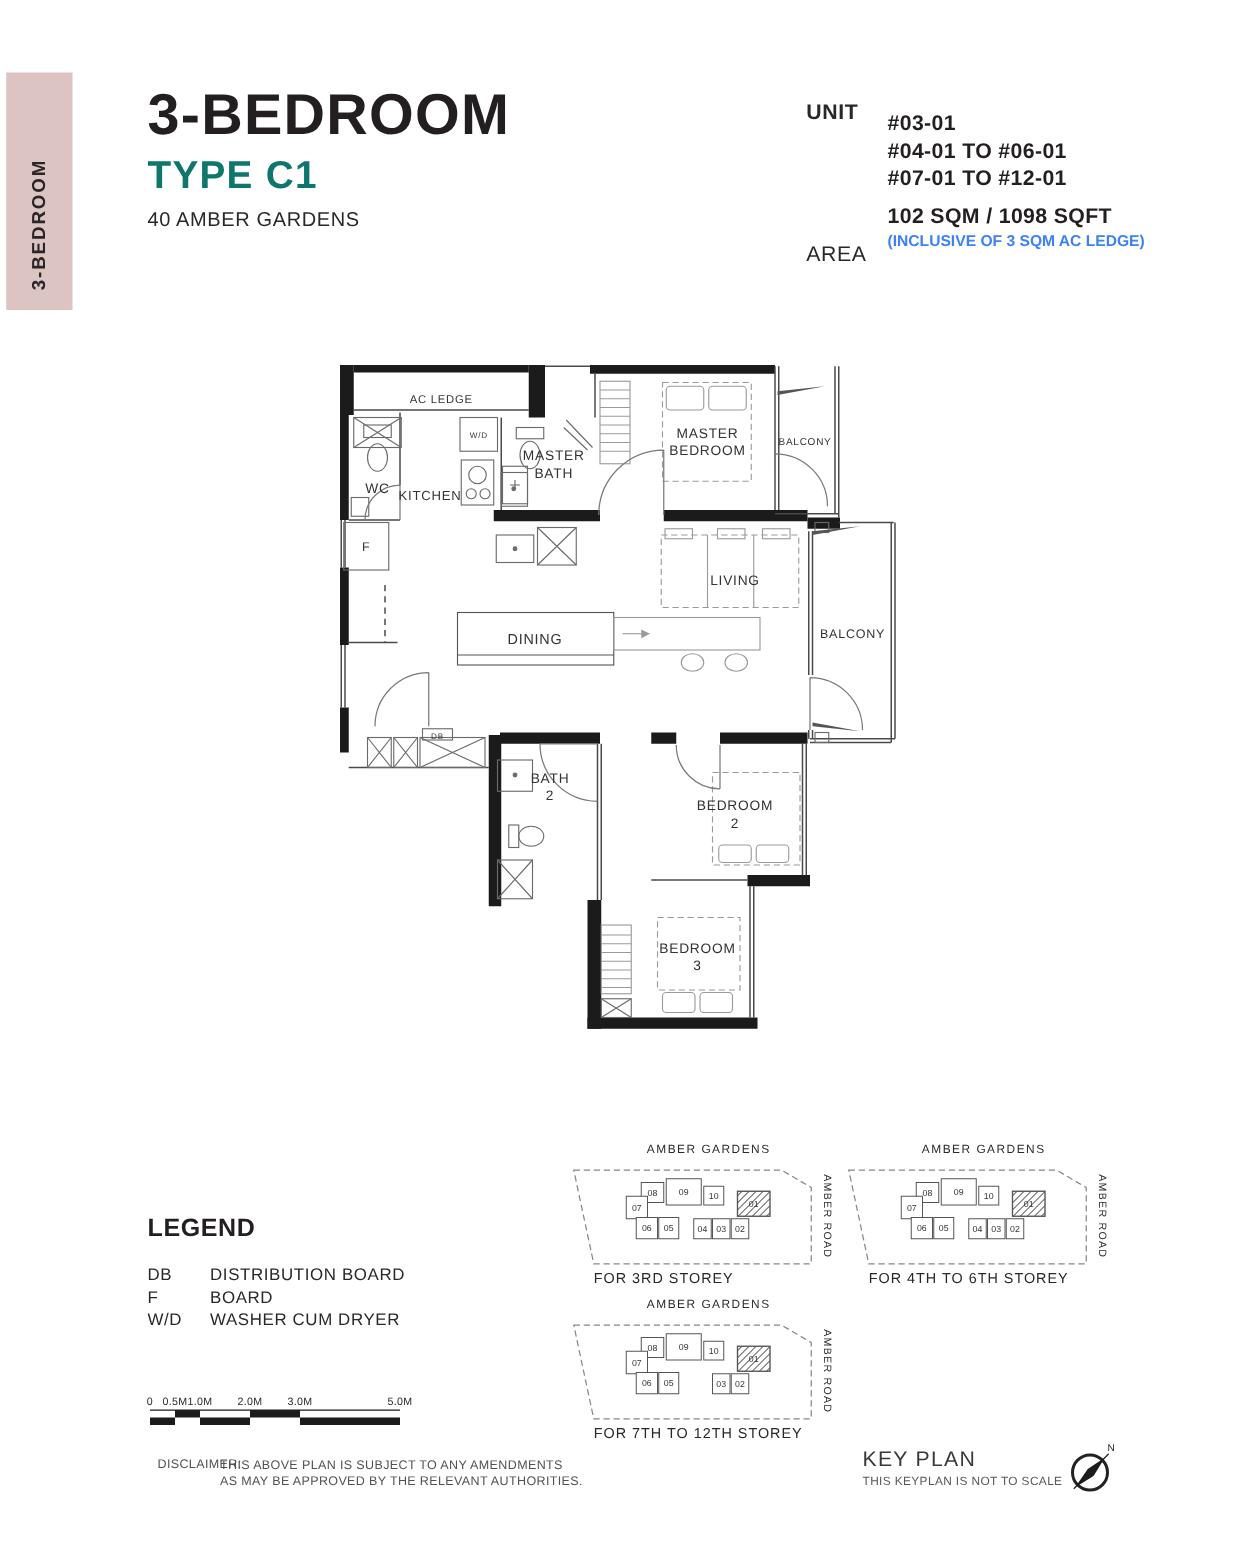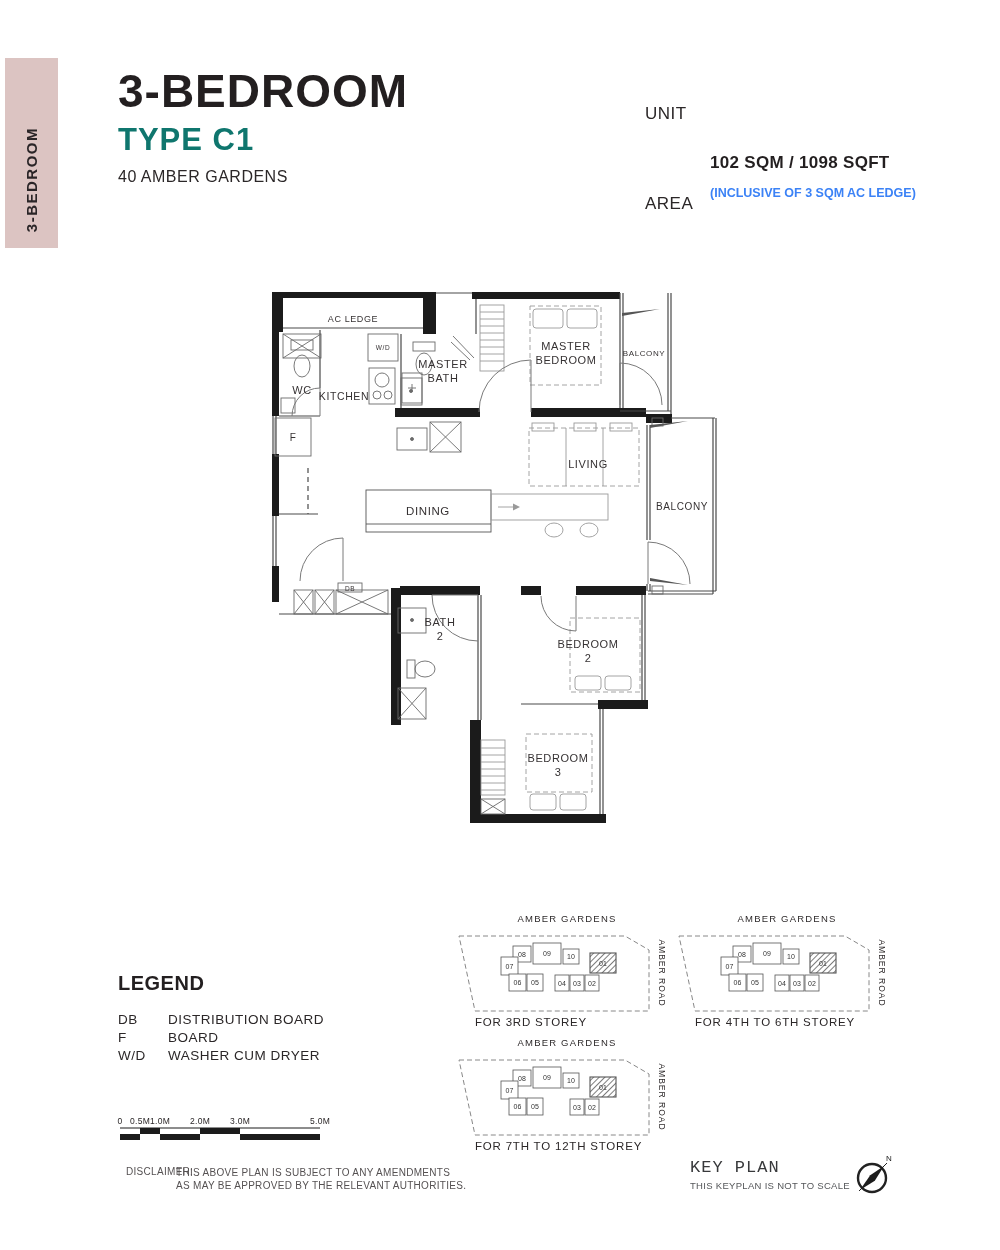--- a/index.html
+++ b/index.html
@@ -28,41 +28,46 @@
   
   #scalebar{position:absolute;left:110px;top:1116px;}
   
   .disc{position:absolute;top:1166px;font-size:10px;color:#555152;letter-spacing:0.3px;}
   .disc-label{left:126px;text-align:right;}
   .disc-lines{left:176px;line-height:13px;}
   
   .keyplan{position:absolute;width:230px;height:130px;}
   #kp-0{left:455px;top:910px;} #kp-1{left:675px;top:910px;} #kp-2{left:455px;top:1034px;}
   
-  .kp-title{position:absolute;left:690px;top:1158px;font-size:17px;font-weight:500;letter-spacing:1px;color:#38393b;font-family:Liberation Mono, monospace;}
+  .kp-title{position:absolute;left:690px;top:1158px;font-size:17px;font-weight:500;letter-spacing:1px;color:#38393b;}
   .kp-note{position:absolute;left:690px;top:1180px;font-size:9.5px;letter-spacing:0.3px;color:#55575a;}
   #compass{position:absolute;left:850px;top:1150px;}
   svg text{font-family:"Liberation Sans",sans-serif;}
 </style>
 </head>
 <body>
 
 <div id="page">
 
   <div id="tab" style="background: rgb(220, 196, 194);">
     <span>3-BEDROOM</span>
   </div>
 
   <div class="title">3-BEDROOM</div>
   <div class="subtitle">TYPE C1</div>
   <div class="address">40 AMBER GARDENS</div>
 
-  <div class="info-label" style="top:104px;">UNIT</div>
+  <div class="info-label" style="top:80px;font-weight:bold;">UNIT</div>
+  <div class="info-col" style="top:88px;" id="unit-values">
+      <div>#03-01</div>
+      <div>#04-01 TO #06-01</div>
+      <div>#07-01 TO #12-01</div>
+    </div>
   <div class="info-label" style="top:164px;margin-top:30px;">AREA</div>
-  <div class="info-col" style="top:152px;text-align:right;">102 SQM / 1098 SQFT</div>
+  <div class="info-col" style="top:162px;text-align:right;">102 SQM / 1098 SQFT</div>
   <div class="info-note">(INCLUSIVE OF 3 SQM AC LEDGE)</div>
 
   <svg id="plan" viewBox="0 0 480 560">
 
     <g fill="#1b1b1b">
       <rect x="14" y="14" width="11" height="40"></rect>
       <rect x="25" y="14" width="140" height="6"></rect>
       <rect x="165" y="14" width="13" height="42"></rect>
       <rect x="214" y="14" width="148" height="7"></rect>
       <rect x="14" y="20" width="7" height="118"></rect>

